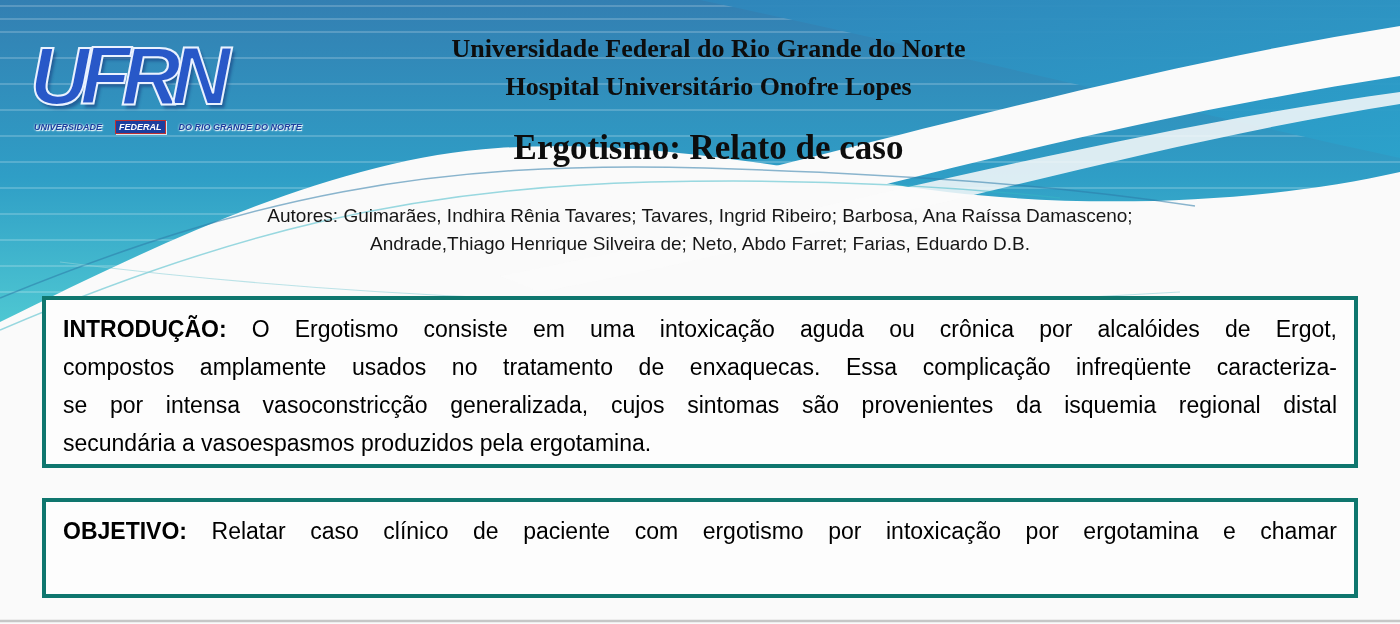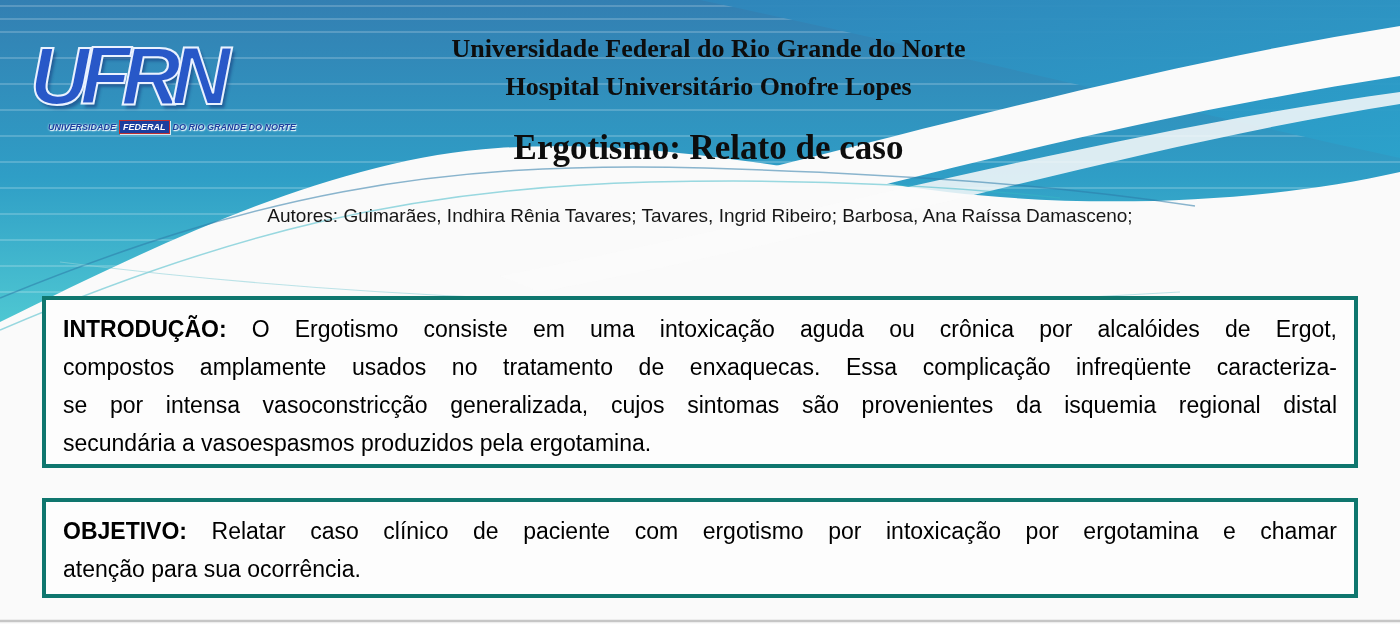--- a/index.html
+++ b/index.html
@@ -20,22 +20,22 @@
   .logo-acronym {
     font-family: "Liberation Sans", sans-serif;
     font-weight: 700; font-style: italic;
     font-size: 82px; line-height: 80px;
     letter-spacing: -9px;
     color: #2858c8;
     -webkit-text-stroke: 2px #eaf2ff;
     text-shadow: 3px 4px 3px rgba(15, 40, 110, 0.45);
   }
   .logo-banner {
-    position: absolute; left: 18px; top: 84px;
-    display: flex; align-items: center; gap: 3px;
+    position: absolute; left: 4px; top: 84px;
+    display: flex; align-items: center; gap: 13px;
     white-space: nowrap;
     font-weight: 700; font-style: italic; font-size: 9px;
     filter: drop-shadow(1px 1px 0 rgba(255,255,255,0.8));
   }
   .logo-banner .b1, .logo-banner .b3 {
     color: #1c3f9e;
     text-shadow: 0 0 2px #dff0f5;
   }
   .logo-banner .b2 {
     background: #1c3f9e; color: #ffffff;
@@ -136,33 +136,33 @@
       <span class="b3">DO RIO GRANDE DO NORTE</span>
     </div>
   </div>
 
   <div class="hdr institution">Universidade Federal do Rio Grande do Norte</div>
   <div class="hdr hospital">Hospital Universitário Onofre Lopes</div>
   <div class="hdr title">Ergotismo: Relato de caso</div>
 
   <div class="authors">
     <div>Autores: Guimarães, Indhira Rênia Tavares; Tavares, Ingrid Ribeiro; Barbosa, Ana Raíssa Damasceno;</div>
+    <div>Andrade,Thiago Henrique Silveira de; Neto, Abdo Farret; Farias, Eduardo D.B.</div>
   </div>
 
   <div class="box intro">
     <div class="tline">
       <b>INTRODUÇÃO:</b> 
       <span>O Ergotismo consiste em uma intoxicação aguda ou crônica por alcalóides de Ergot,</span>
     </div>
     <div class="tline">compostos amplamente usados no tratamento de enxaquecas. Essa complicação infreqüente caracteriza-</div>
     <div class="tline">se por intensa vasoconstricção generalizada, cujos sintomas são provenientes da isquemia regional distal</div>
     <div class="tline last">secundária a vasoespasmos produzidos pela ergotamina.</div>
   </div>
 
   <div class="box objetivo">
     <div class="tline">
       <b>OBJETIVO:</b> 
       <span>Relatar caso clínico de paciente com ergotismo por intoxicação por ergotamina e chamar</span>
     </div>
-    <div class="tline last">atenção para sua ocorrência.</div>
   </div>
 
 </div>
 
 </body></html>

